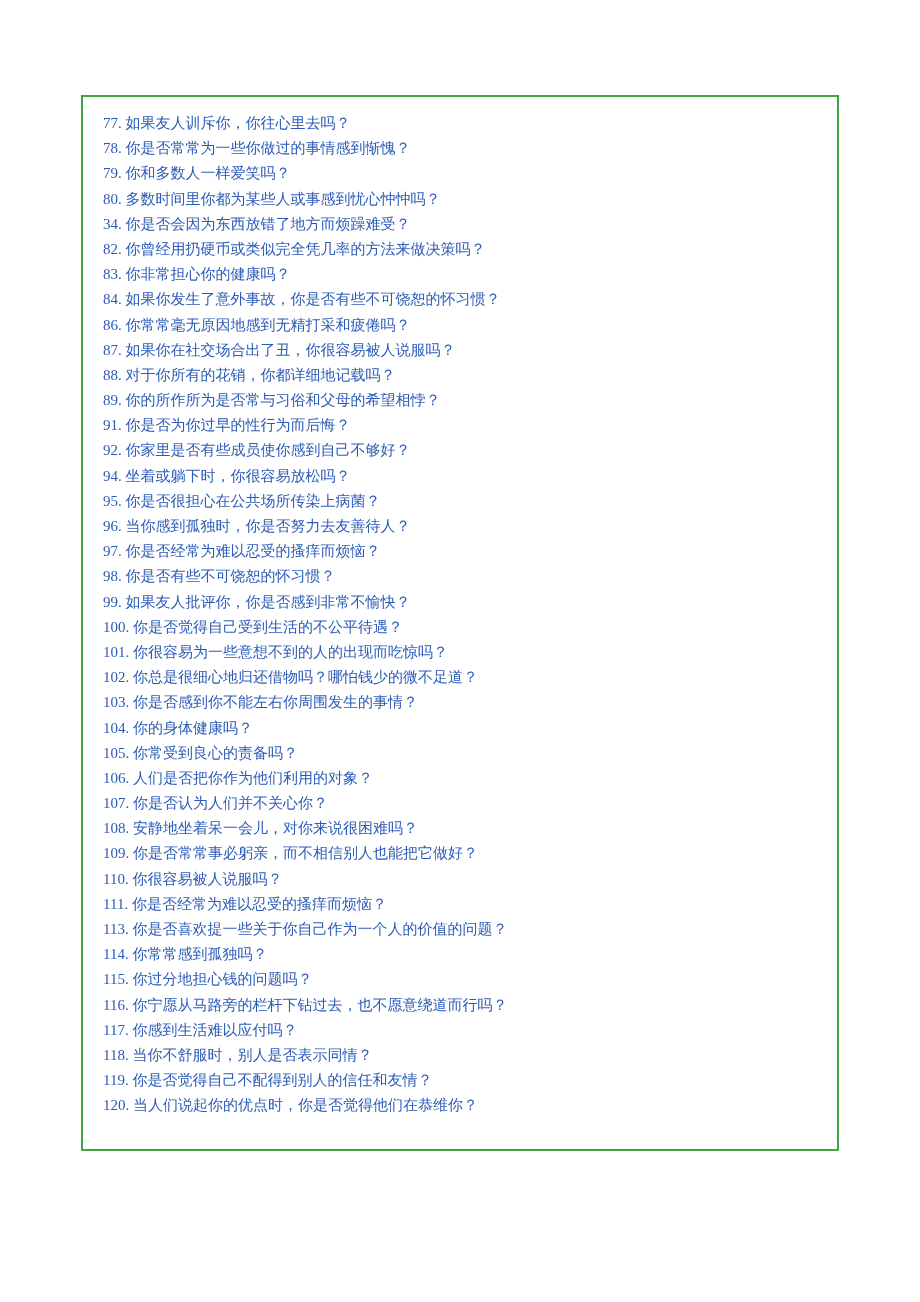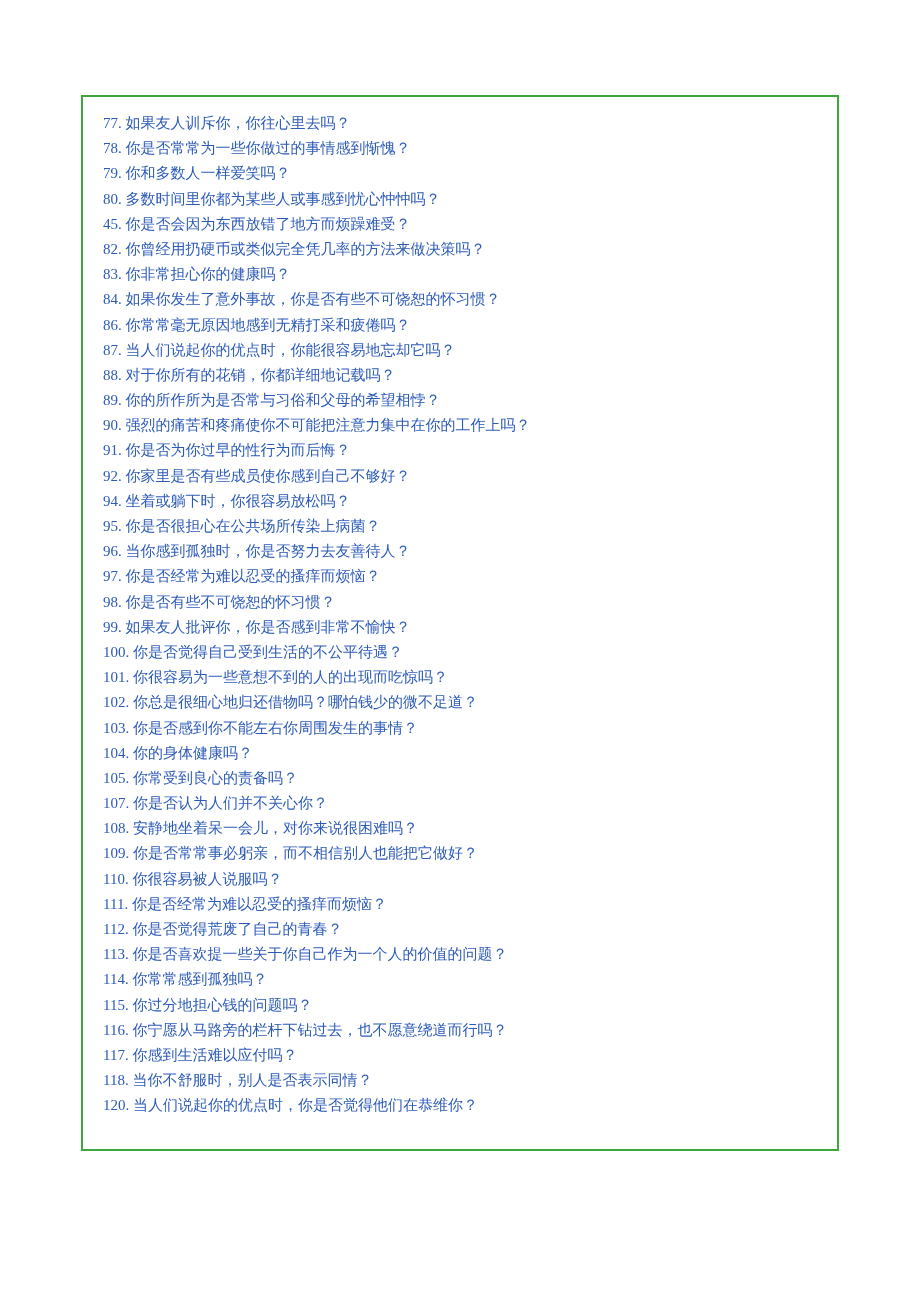--- a/index.html
+++ b/index.html
@@ -37,50 +37,50 @@
   </style>
 </head>
 <body>
 
 <div class="page-frame">
   <div class="question-list">
       <div class="question-item"><span class="question-number">77.</span> <span class="question-text">如果友人训斥你，你往心里去吗？</span></div>
       <div class="question-item"><span class="question-number">78.</span> <span class="question-text">你是否常常为一些你做过的事情感到惭愧？</span></div>
       <div class="question-item"><span class="question-number">79.</span> <span class="question-text">你和多数人一样爱笑吗？</span></div>
       <div class="question-item"><span class="question-number">80.</span> <span class="question-text">多数时间里你都为某些人或事感到忧心忡忡吗？</span></div>
-      <div class="question-item"><span class="question-number">45.</span> <span class="question-text">你是否会因为东西放错了地方而烦躁难受？</span></div>
+      <div class="question-item"><span class="question-number">34.</span> <span class="question-text">你是否会因为东西放错了地方而烦躁难受？</span></div>
       <div class="question-item"><span class="question-number">82.</span> <span class="question-text">你曾经用扔硬币或类似完全凭几率的方法来做决策吗？</span></div>
       <div class="question-item"><span class="question-number">83.</span> <span class="question-text">你非常担心你的健康吗？</span></div>
       <div class="question-item"><span class="question-number">84.</span> <span class="question-text">如果你发生了意外事故，你是否有些不可饶恕的怀习惯？</span></div>
       <div class="question-item"><span class="question-number">86.</span> <span class="question-text">你常常毫无原因地感到无精打采和疲倦吗？</span></div>
-      <div class="question-item"><span class="question-number">87.</span> <span class="question-text">当人们说起你的优点时，你能很容易地忘却它吗？</span></div>
+      <div class="question-item"><span class="question-number">87.</span> <span class="question-text">如果你在社交场合出了丑，你很容易被人说服吗？</span></div>
       <div class="question-item"><span class="question-number">88.</span> <span class="question-text">对于你所有的花销，你都详细地记载吗？</span></div>
       <div class="question-item"><span class="question-number">89.</span> <span class="question-text">你的所作所为是否常与习俗和父母的希望相悖？</span></div>
-      <div class="question-item"><span class="question-number">90.</span> <span class="question-text">强烈的痛苦和疼痛使你不可能把注意力集中在你的工作上吗？</span></div>
       <div class="question-item"><span class="question-number">91.</span> <span class="question-text">你是否为你过早的性行为而后悔？</span></div>
       <div class="question-item"><span class="question-number">92.</span> <span class="question-text">你家里是否有些成员使你感到自己不够好？</span></div>
       <div class="question-item"><span class="question-number">94.</span> <span class="question-text">坐着或躺下时，你很容易放松吗？</span></div>
       <div class="question-item"><span class="question-number">95.</span> <span class="question-text">你是否很担心在公共场所传染上病菌？</span></div>
       <div class="question-item"><span class="question-number">96.</span> <span class="question-text">当你感到孤独时，你是否努力去友善待人？</span></div>
       <div class="question-item"><span class="question-number">97.</span> <span class="question-text">你是否经常为难以忍受的搔痒而烦恼？</span></div>
       <div class="question-item"><span class="question-number">98.</span> <span class="question-text">你是否有些不可饶恕的怀习惯？</span></div>
       <div class="question-item"><span class="question-number">99.</span> <span class="question-text">如果友人批评你，你是否感到非常不愉快？</span></div>
       <div class="question-item"><span class="question-number">100.</span> <span class="question-text">你是否觉得自己受到生活的不公平待遇？</span></div>
       <div class="question-item"><span class="question-number">101.</span> <span class="question-text">你很容易为一些意想不到的人的出现而吃惊吗？</span></div>
       <div class="question-item"><span class="question-number">102.</span> <span class="question-text">你总是很细心地归还借物吗？哪怕钱少的微不足道？</span></div>
       <div class="question-item"><span class="question-number">103.</span> <span class="question-text">你是否感到你不能左右你周围发生的事情？</span></div>
       <div class="question-item"><span class="question-number">104.</span> <span class="question-text">你的身体健康吗？</span></div>
       <div class="question-item"><span class="question-number">105.</span> <span class="question-text">你常受到良心的责备吗？</span></div>
+      <div class="question-item"><span class="question-number">106.</span> <span class="question-text">人们是否把你作为他们利用的对象？</span></div>
       <div class="question-item"><span class="question-number">107.</span> <span class="question-text">你是否认为人们并不关心你？</span></div>
       <div class="question-item"><span class="question-number">108.</span> <span class="question-text">安静地坐着呆一会儿，对你来说很困难吗？</span></div>
       <div class="question-item"><span class="question-number">109.</span> <span class="question-text">你是否常常事必躬亲，而不相信别人也能把它做好？</span></div>
       <div class="question-item"><span class="question-number">110.</span> <span class="question-text">你很容易被人说服吗？</span></div>
       <div class="question-item"><span class="question-number">111.</span> <span class="question-text">你是否经常为难以忍受的搔痒而烦恼？</span></div>
-      <div class="question-item"><span class="question-number">112.</span> <span class="question-text">你是否觉得荒废了自己的青春？</span></div>
       <div class="question-item"><span class="question-number">113.</span> <span class="question-text">你是否喜欢提一些关于你自己作为一个人的价值的问题？</span></div>
       <div class="question-item"><span class="question-number">114.</span> <span class="question-text">你常常感到孤独吗？</span></div>
       <div class="question-item"><span class="question-number">115.</span> <span class="question-text">你过分地担心钱的问题吗？</span></div>
       <div class="question-item"><span class="question-number">116.</span> <span class="question-text">你宁愿从马路旁的栏杆下钻过去，也不愿意绕道而行吗？</span></div>
       <div class="question-item"><span class="question-number">117.</span> <span class="question-text">你感到生活难以应付吗？</span></div>
       <div class="question-item"><span class="question-number">118.</span> <span class="question-text">当你不舒服时，别人是否表示同情？</span></div>
+      <div class="question-item"><span class="question-number">119.</span> <span class="question-text">你是否觉得自己不配得到别人的信任和友情？</span></div>
       <div class="question-item"><span class="question-number">120.</span> <span class="question-text">当人们说起你的优点时，你是否觉得他们在恭维你？</span></div>
     </div>
 </div>
 
 </body></html>

